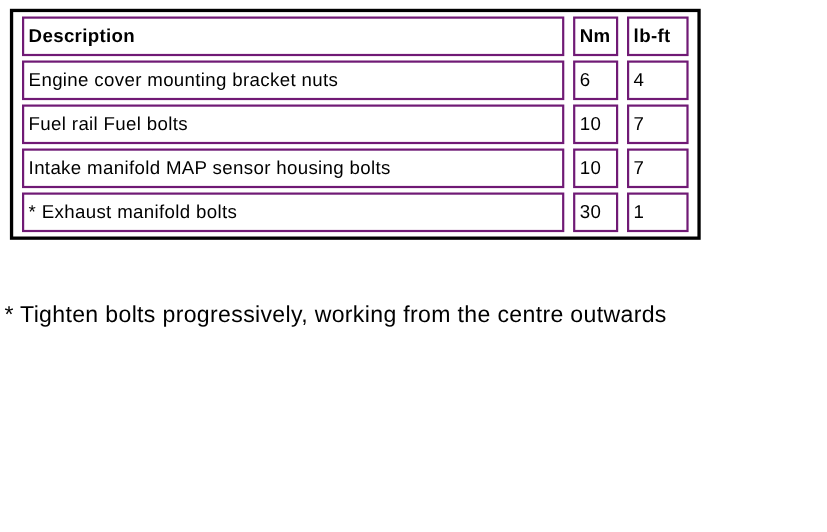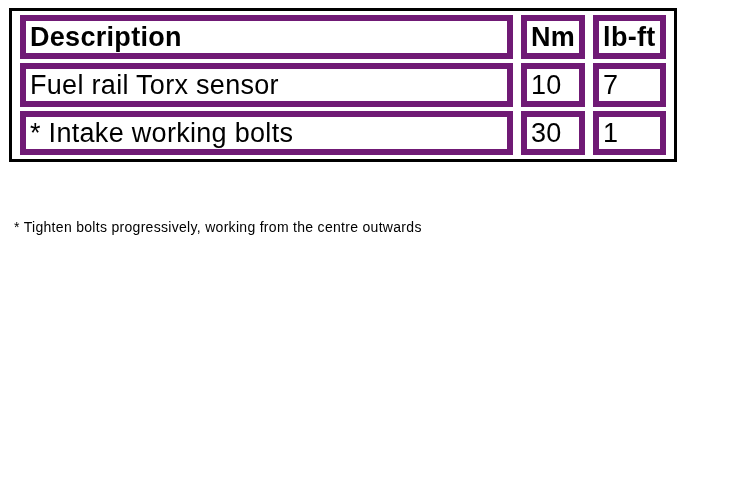--- a/index.html
+++ b/index.html
@@ -15,39 +15,39 @@
     overflow: hidden;
   }
   table.torque {
     border-collapse: separate;
     border-spacing: 8px 4px;
     border: 3px solid #000000;
     margin: 8px 0 0 9px;
   }
   table.torque th,
   table.torque td {
-    border: 6px solid #701a75;
+    border: 2px solid #701a75;
     padding: 0 4px;
     height: 32px;
     vertical-align: middle;
     text-align: left;
-    font-size: 27px;
+    font-size: 17px;
     letter-spacing: 0.3px;
     white-space: nowrap;
     overflow: hidden;
   }
   table.torque th {
     font-weight: bold;
   }
   col.desc-col  { width: 493px; }
   col.nm-col    { width: 41px;  }
   col.lbft-col  { width: 56px;  }
   .footnote {
-    margin: 57px 0 0 14px;
-    font-size: 14px;
+    margin: 57px 0 0 4px;
+    font-size: 21px;
     letter-spacing: 0.3px;
     white-space: nowrap;
   }
 </style>
 </head>
 <body>
 
 <table class="torque">
   <colgroup>
     <col class="desc-col">
@@ -56,25 +56,35 @@
   </colgroup>
   <thead>
     <tr>
       <th>Description</th>
       <th>Nm</th>
       <th>lb-ft</th>
     </tr>
   </thead>
   <tbody>
     <tr>
-      <td>Fuel rail Torx sensor</td>
+      <td>Engine cover mounting bracket nuts</td>
+      <td>6</td>
+      <td>4</td>
+    </tr>
+    <tr>
+      <td>Fuel rail Fuel bolts</td>
       <td>10</td>
       <td>7</td>
     </tr>
     <tr>
-      <td>* Intake working bolts</td>
+      <td>Intake manifold MAP sensor housing bolts</td>
+      <td>10</td>
+      <td>7</td>
+    </tr>
+    <tr>
+      <td>* Exhaust manifold bolts</td>
       <td>30</td>
       <td>1</td>
     </tr>
   </tbody>
 </table>
 
 <p class="footnote">* Tighten bolts progressively, working from the centre outwards</p>
 
 </body></html>

